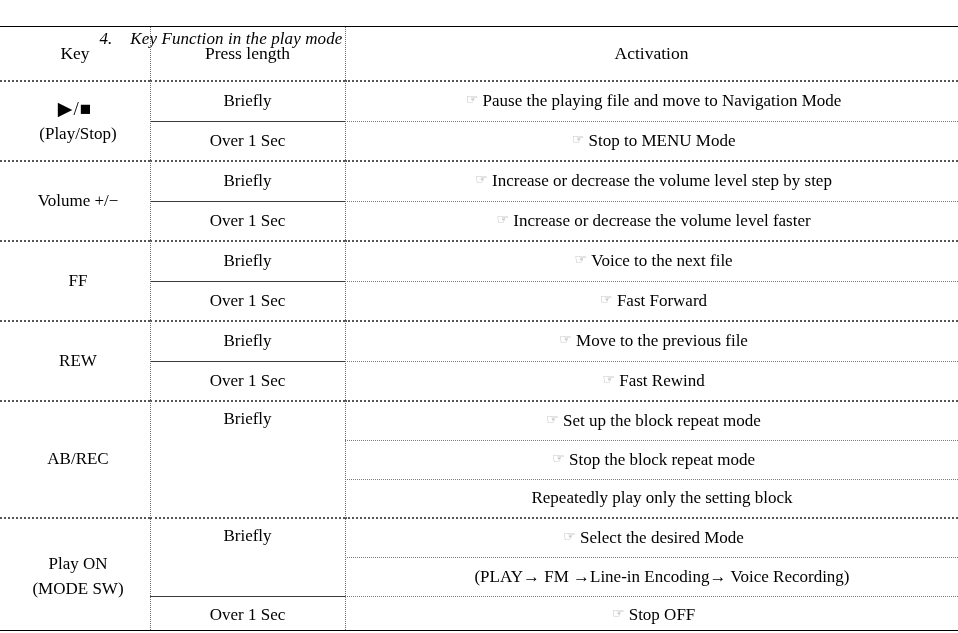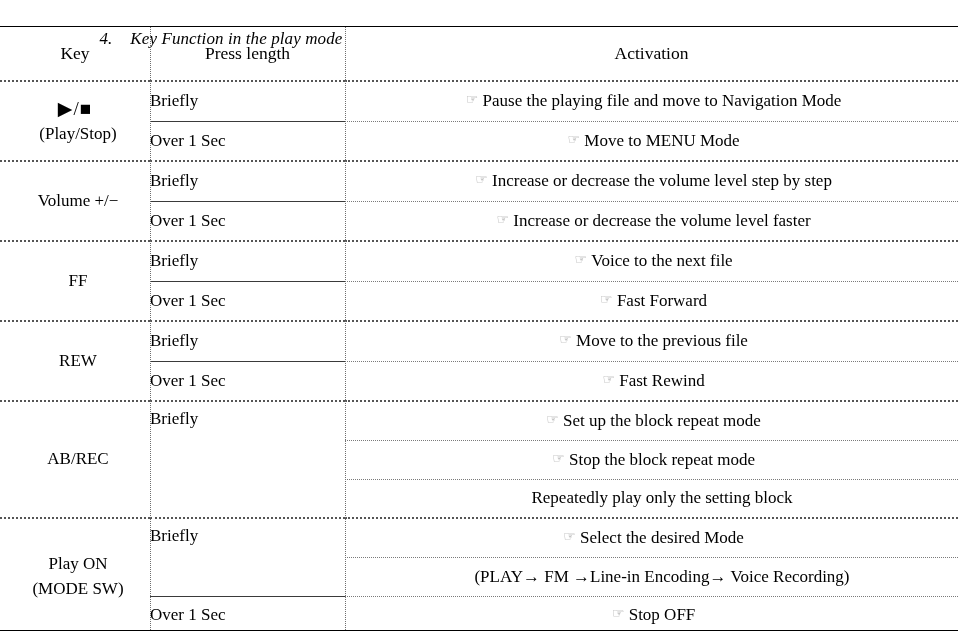--- a/index.html
+++ b/index.html
@@ -101,20 +101,21 @@
   }
   .key-cell .two-line { display: block; margin-left: 6px; }
   .key-cell .glyphline {
     display: block;
     font-size: 19px;
     letter-spacing: 1px;
   }
 
   
   .press-cell {
+    text-align: center;
     font-size: 17px;
   }
   .press-cell.sub  { border-bottom: 1.4px solid #3a3a3a; }
   .press-cell.major{ border-bottom: 2px dotted #555; }
   .press-cell.top-align { vertical-align: top; padding-top: 7px; }
 
   
   .act-cell {
     text-align: center;
     padding-left: 7px;
@@ -169,21 +170,21 @@
         <tr>
           <td class="key-cell" rowspan="2">
             <span class="glyphline">▶/■</span>
             <span class="two-line">(Play/Stop)</span>
           </td>
           <td class="press-cell sub" rowspan="1">Briefly</td>
           <td class="act-cell sub h40"><span class="hand">☞</span><span class="act-text">Pause the playing file and move to Navigation Mode</span></td>
         </tr>
         <tr>
           <td class="press-cell major" rowspan="1">Over 1 Sec</td>
-          <td class="act-cell major h40"><span class="hand">☞</span><span class="act-text">Move to MENU Mode</span></td>
+          <td class="act-cell major h40"><span class="hand">☞</span><span class="act-text">Stop to MENU Mode</span></td>
         </tr>
         <tr>
           <td class="key-cell" rowspan="2">
             <span class="two-line">Volume +/−</span>
           </td>
           <td class="press-cell sub" rowspan="1">Briefly</td>
           <td class="act-cell sub h40"><span class="hand">☞</span><span class="act-text">Increase or decrease the volume level step by step</span></td>
         </tr>
         <tr>
           <td class="press-cell major" rowspan="1">Over 1 Sec</td>

